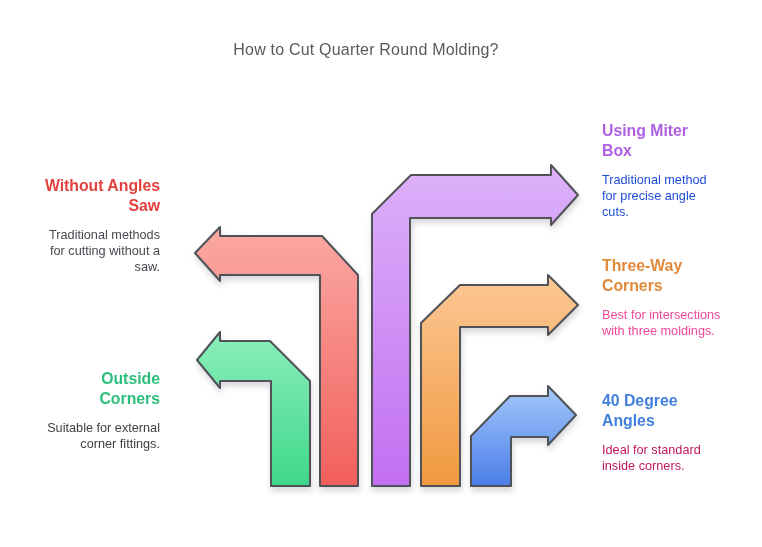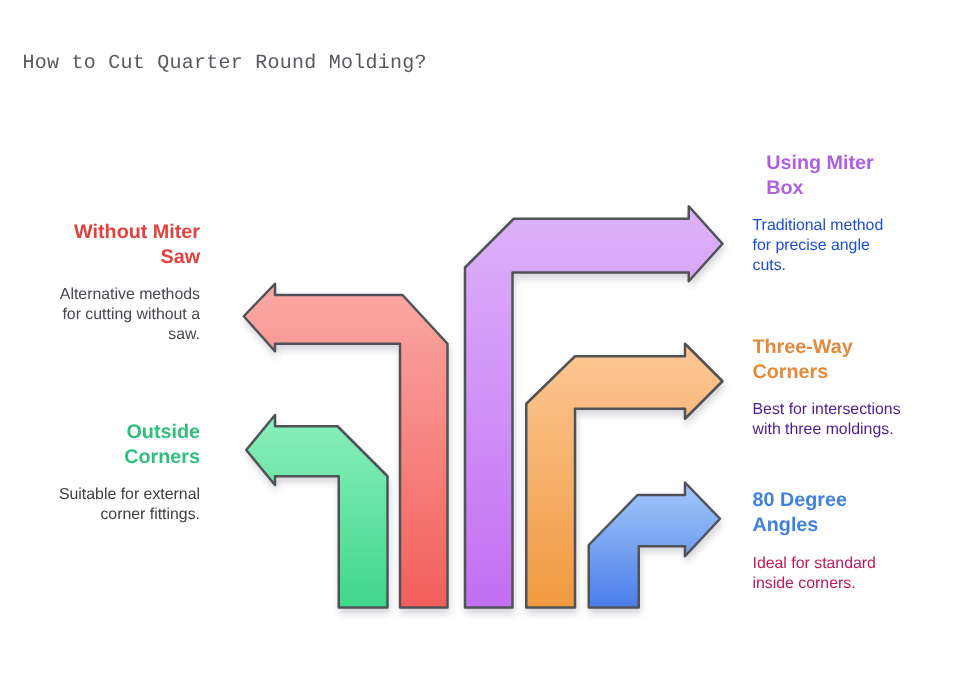--- a/index.html
+++ b/index.html
@@ -2,22 +2,22 @@
 <html><head>
 <meta charset="utf-8">
 <style>
   html,body{margin:0;padding:0;background:#ffffff;}
   body{
     width:762px;height:547px;position:relative;overflow:hidden;
     font-family:"Liberation Sans","DejaVu Sans",sans-serif;
   }
   .canvas{position:absolute;inset:0;}
   .title{
-    position:absolute;left:18px;top:41px;width:716px;
-    font-size:16px;letter-spacing:.2px;font-family:Liberation Mono, monospace;
+    position:absolute;left:8px;top:41px;width:716px;text-align:center;
+    font-size:16px;letter-spacing:.2px;
   }
   svg.arrows{position:absolute;left:0;top:0;}
   svg.arrows polygon{
     stroke-width:2;stroke-linejoin:round;
     filter:drop-shadow(1px 4px 3px rgba(130,130,145,.33));
   }
   .label{position:absolute;}
   .label .heading{
     font-size:15.8px;font-weight:bold;line-height:20px;
   }
@@ -62,37 +62,37 @@
     <polygon fill="url(#grad-outside-corners)" points="271,486 271,381 220,381 220,388 197,360 220,332 220,341 270,341 310,381 310,486" stroke="#4f5358"></polygon>
 
     <polygon fill="url(#grad-using-miter-box)" points="372,486 372,214 411,175 551,175 551,165 578,195 551,225 551,218 410,218 410,486" stroke="#4f5358"></polygon>
 
     <polygon fill="url(#grad-three-way-corners)" points="421,486 421,323 460,285 548,285 548,275 578,305 548,335 548,327 460,327 460,486" stroke="#4f5358"></polygon>
 
     <polygon fill="url(#grad-90-degree-angles)" points="471,486 471,436 510,396 548,396 548,386 576,415 548,445 548,437 511,437 511,486" stroke="#4f5358"></polygon>
   </svg>
 
   <div class="label align-right" style="left:42px;top:176px;width:118px;">
-    <div class="heading" style="color: rgb(226, 65, 61);">Without Miter Saw</div>
-    <div class="desc" style="color: rgb(70, 73, 79);">Alternative methods for cutting without a saw.</div>
+    <div class="heading" style="color: rgb(226, 65, 61);">Without Angles Saw</div>
+    <div class="desc" style="color: rgb(70, 73, 79);">Traditional methods for cutting without a saw.</div>
   </div>
 
   <div class="label align-right" style="left:42px;top:336px;width:118px;">
-    <div class="heading" style="color: rgb(46, 191, 124);">Outside Corners</div>
+    <div class="heading" style="color: rgb(46, 191, 124); margin-top: 33px;">Outside Corners</div>
     <div class="desc" style="color: #404040;">Suitable for external corner fittings.</div>
   </div>
 
   <div class="label" style="left:602px;top:121px;width:120px;">
-    <div class="heading" style="color: rgb(175, 95, 227); margin-left: 11px;">Using Miter Box</div>
+    <div class="heading" style="color: rgb(175, 95, 227);">Using Miter Box</div>
     <div class="desc" style="color: #1d4ed8;">Traditional method for precise angle cuts.</div>
   </div>
 
-  <div class="label" style="left:602px;top:268px;width:120px;">
+  <div class="label" style="left:602px;top:256px;width:120px;">
     <div class="heading" style="color: rgb(225, 138, 60);">Three-Way Corners</div>
-    <div class="desc" style="color: #4c1d95;">Best for intersections with three moldings.</div>
+    <div class="desc" style="color: #ec4899;">Best for intersections with three moldings.</div>
   </div>
 
   <div class="label" style="left:602px;top:391px;width:120px;">
-    <div class="heading" style="color: rgb(65, 129, 221);">80 Degree Angles</div>
+    <div class="heading" style="color: rgb(65, 129, 221);">40 Degree Angles</div>
     <div class="desc" style="color: #be185d;">Ideal for standard inside corners.</div>
   </div>
 
 </div>
 
 </body></html>

